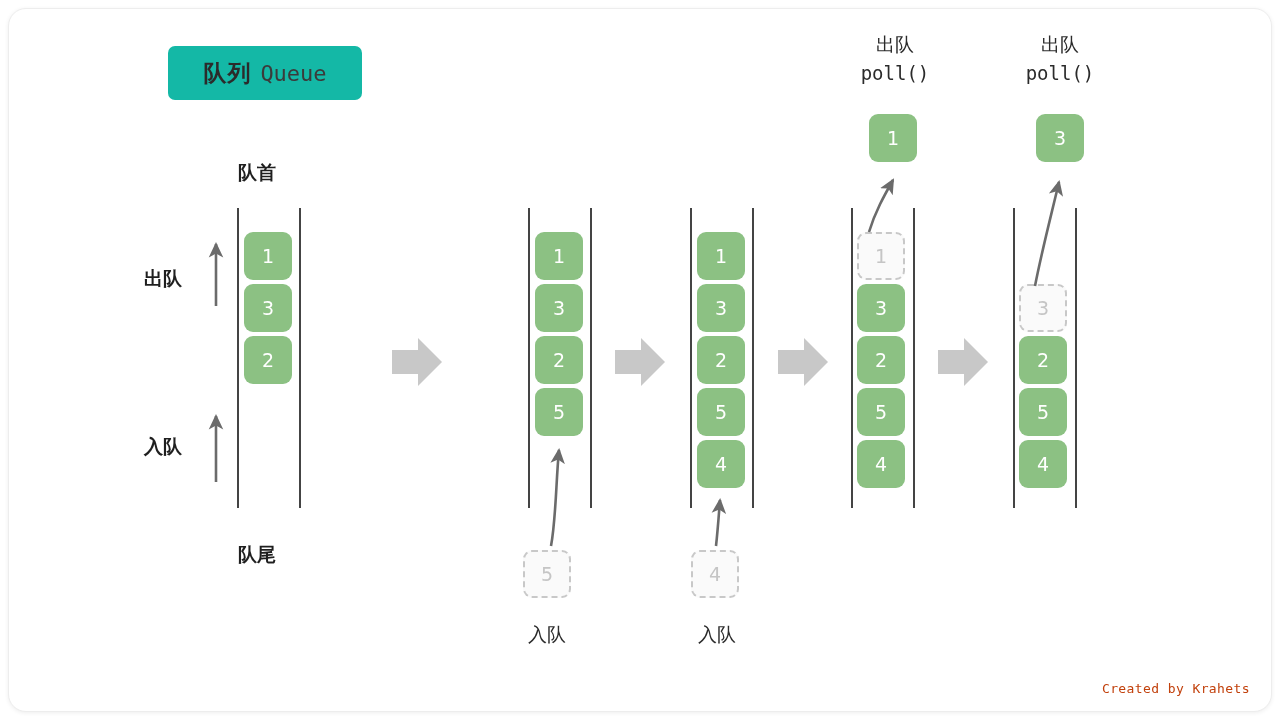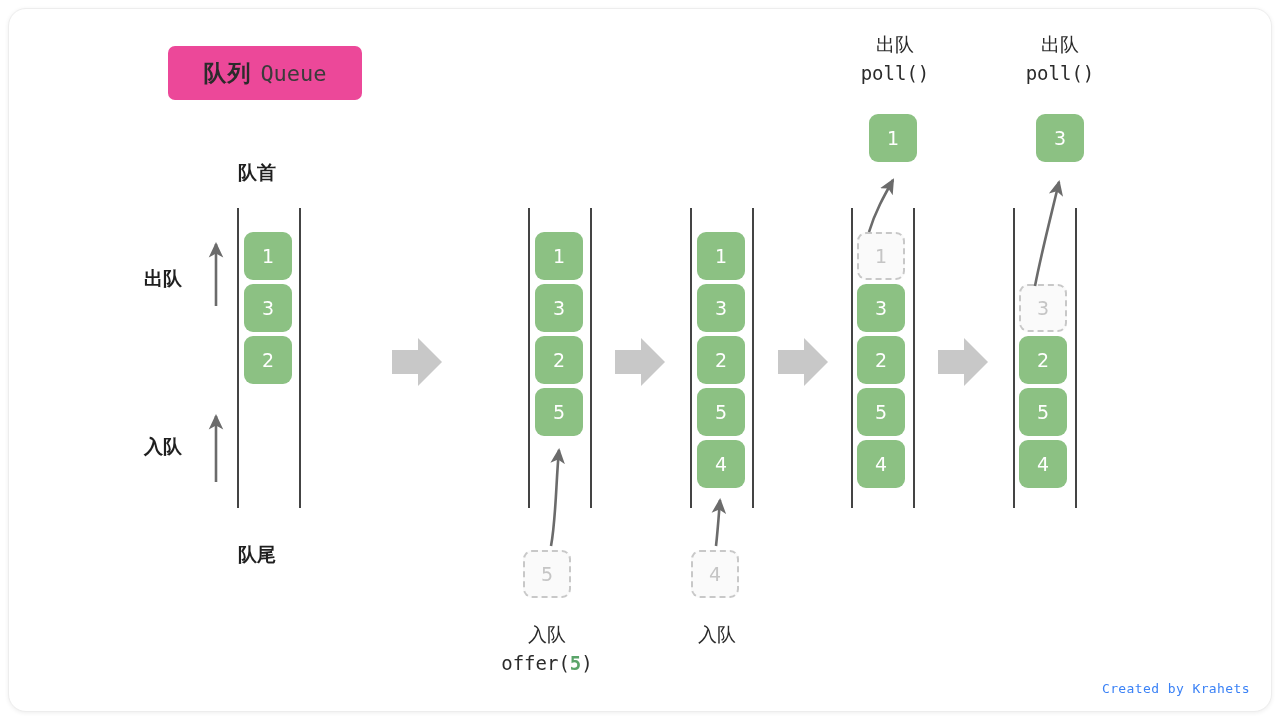--- a/index.html
+++ b/index.html
@@ -28,21 +28,21 @@
     box-sizing: border-box;
   }
 
   
   .title-chip {
     position: absolute;
     left: 168px;
     top: 46px;
     width: 194px;
     height: 54px;
-    background: #ec4899;
+    background: #14b8a6;
     border-radius: 7px;
     display: flex;
     align-items: center;
     justify-content: center;
     gap: 9px;
   }
   .title-cn {
     font-family: "DejaVu Sans", sans-serif;
     font-weight: bold;
     font-size: 23px;
@@ -84,21 +84,21 @@
     text-align: center;
   }
   .op-label .code .num { color: #5aa469; font-weight: bold; }
 
   .watermark {
     position: absolute;
     right: 30px;
     bottom: 24px;
     font-family: "DejaVu Sans Mono", monospace;
     font-size: 13px;
-    color: #3b82f6;
+    color: #c2410c;
     letter-spacing: 0.4px;
   }
 
   
   .rail {
     position: absolute;
     width: 1.6px;
     background: #444444;
   }
 
@@ -160,21 +160,20 @@
   <div class="rail" style="left:528px; top:208px; height:300px;"></div>
   <div class="rail" style="left:590px; top:208px; height:300px;"></div>
   <div class="cell" style="left:535px; top:232px;">1</div>
   <div class="cell" style="left:535px; top:284px;">3</div>
   <div class="cell" style="left:535px; top:336px;">2</div>
   <div class="cell" style="left:535px; top:388px;">5</div>
 
   <div class="cell ghost" style="left:523px; top:550px;">5</div>
   <div class="op-label" style="left:447px; top:620px; width:200px;">
     <span class="cn">入队</span>
-    <span class="code"><span>offer(</span><span class="num">5</span><span>)</span></span>
   </div>
 
   <div class="rail" style="left:690px; top:208px; height:300px;"></div>
   <div class="rail" style="left:752px; top:208px; height:300px;"></div>
   <div class="cell" style="left:697px; top:232px;">1</div>
   <div class="cell" style="left:697px; top:284px;">3</div>
   <div class="cell" style="left:697px; top:336px;">2</div>
   <div class="cell" style="left:697px; top:388px;">5</div>
   <div class="cell" style="left:697px; top:440px;">4</div>
   <div class="cell ghost" style="left:691px; top:550px;">4</div>

